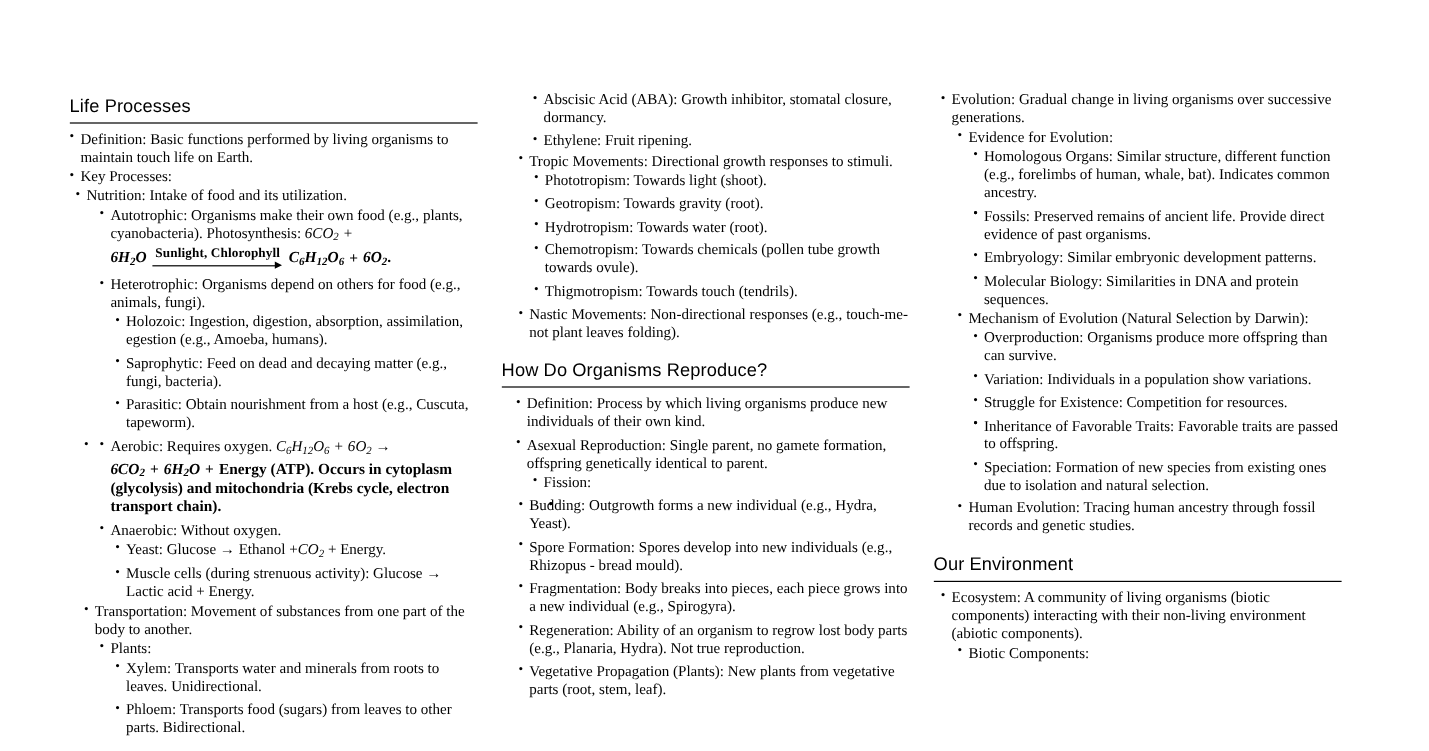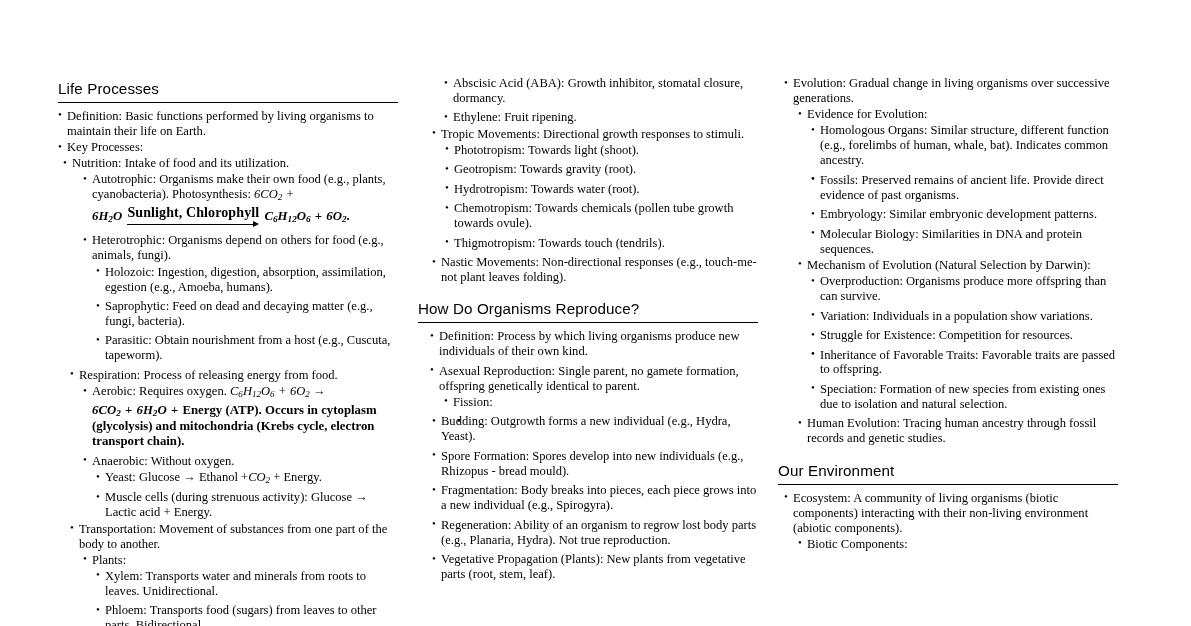--- a/index.html
+++ b/index.html
@@ -109,21 +109,21 @@
   .arrowbox {
     display: inline-block;
     position: relative;
     vertical-align: middle;
     text-align: center;
     min-width: 108px;
     margin: 0 2px;
   }
   .arrowbox .lbl {
     display: block;
-    font-size: 14px;
+    font-size: 11px;
     font-style: normal;
     line-height: 1.05;
     letter-spacing: 0.1px;
     margin-bottom: 0px;
     white-space: nowrap;
   }
   .arrowbox .shaft {
     display: block;
     position: relative;
     height: 8px;
@@ -157,21 +157,21 @@
   <div class="columns">
 
     <div class="column col-1">
 
       <h2 class="section-title">Life Processes</h2>
       <hr class="rule">
 
       <ul class="lvl d0">
         <li class="item">
           <span class="bullet">•</span>
-          <span class="txt">Definition: Basic functions performed by living organisms to maintain their life on Earth.</span>
+          <span class="txt">Definition: Basic functions performed by living organisms to maintain touch life on Earth.</span>
         </li>
         <li class="item">
           <span class="bullet">•</span>
           <span class="txt">Key Processes:</span>
         </li>
       </ul>
 
       <ul class="lvl d1">
         <li class="item">
           <span class="bullet">•</span>
@@ -215,21 +215,20 @@
         </li>
         <li class="item sp">
           <span class="bullet">•</span>
           <span class="txt">Parasitic: Obtain nourishment from a host (e.g., Cuscuta, tapeworm).</span>
         </li>
       </ul>
 
       <ul class="lvl d1" style="margin-left:12px">
         <li class="item sp">
           <span class="bullet">•</span>
-          <span class="txt">Respiration: Process of releasing energy from food.</span>
         </li>
       </ul>
 
       <ul class="lvl d2" style="margin-left:25px">
         <li class="item">
           <span class="bullet">•</span>
           <span class="txt">Aerobic: Requires oxygen.</span>
           <span class="math">
             <span>C</span><sub>6</sub><span>H</span><sub>12</sub><span>O</span><sub>6</sub>
             <span class="op">+</span>

